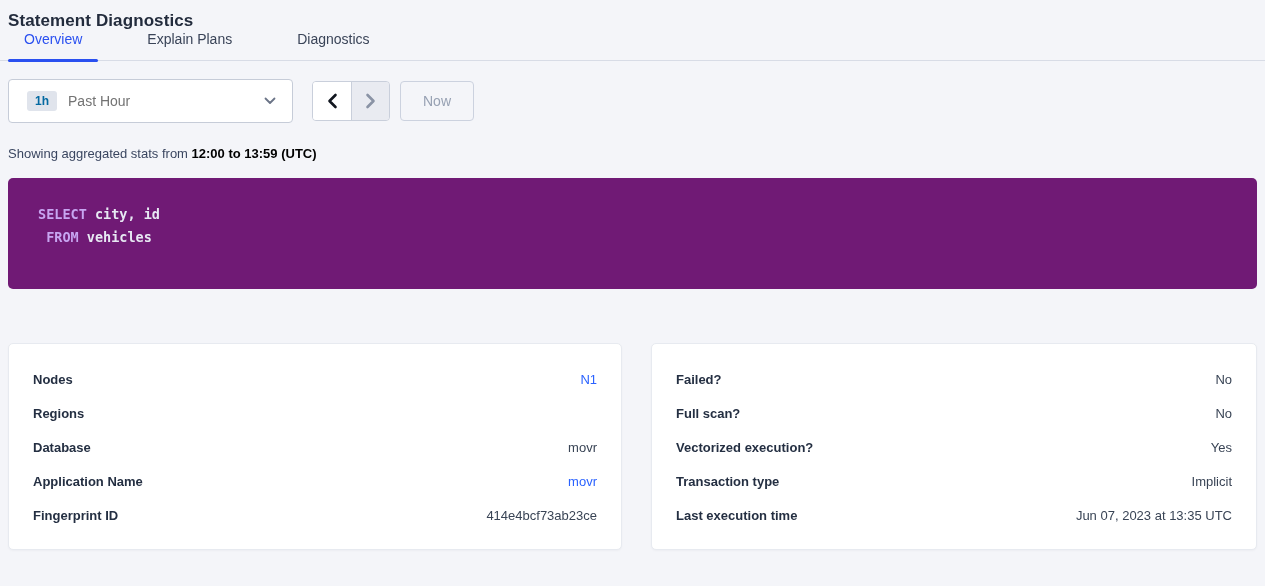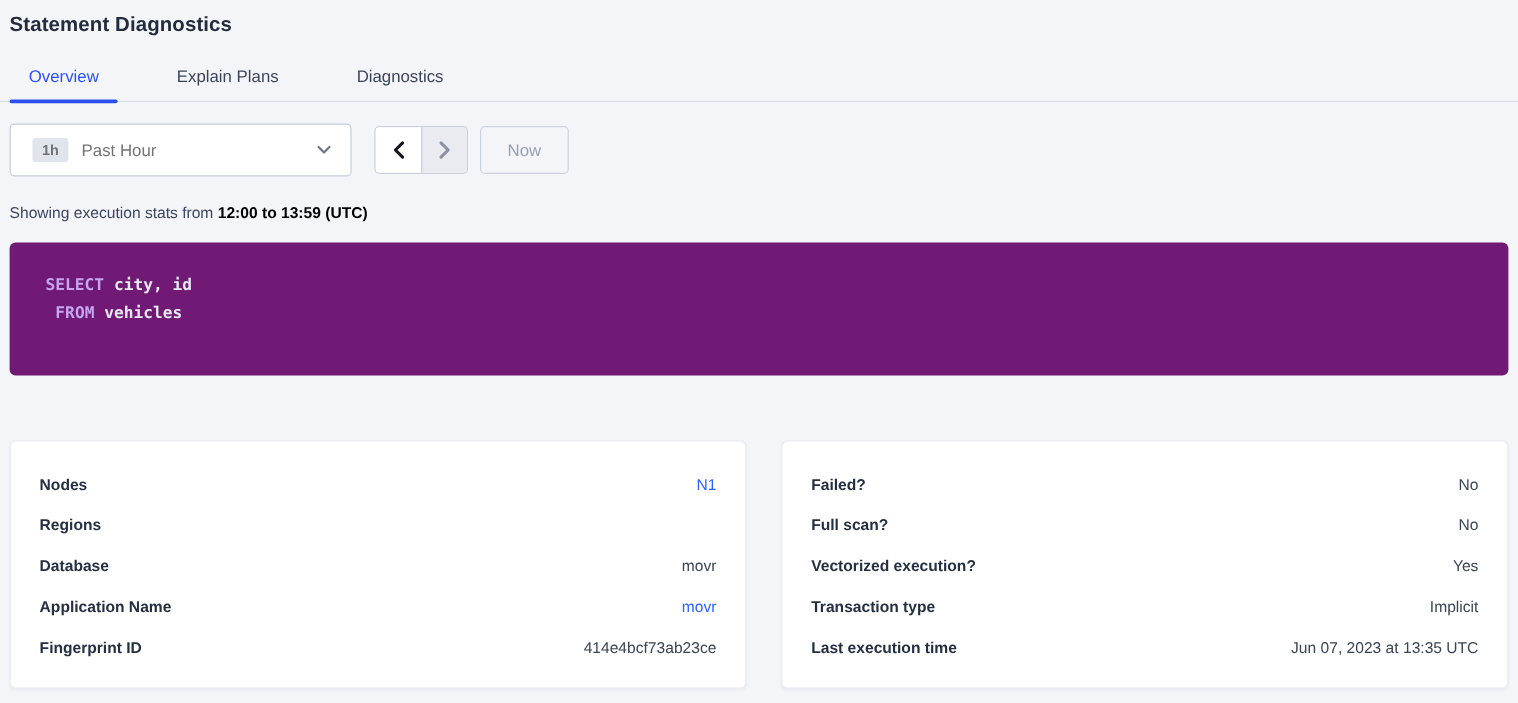--- a/index.html
+++ b/index.html
@@ -13,21 +13,20 @@
     padding: 11px 8px 0 8px;
     font-size: 17px;
     font-weight: 700;
     color: #232c3d;
     letter-spacing: .1px;
   }
   
   .tabs {
     display: flex;
     column-gap: 33px;
-    margin-top: 24px;
     padding-left: 8px;
     border-bottom: 1px solid #d8dce6;
   }
   .tab {
     padding: 0 16px 13px 16px;
     font-size: 14px;
     color: #3a4458;
     cursor: pointer;
     position: relative;
     background: none;
@@ -55,21 +54,21 @@
     background: #ffffff;
     border: 1px solid #c6ccd8;
     border-radius: 4px;
     display: flex;
     align-items: center;
     padding: 0 16px 0 18px;
     cursor: pointer;
   }
   .time-badge {
     background: #e0e4ec;
-    color: #737373;
+    color: #0369a1;
     font-size: 12px;
     font-weight: 700;
     padding: 4px 8px;
     border-radius: 3px;
     line-height: 1;
   }
   .time-label {
     margin-left: 11px;
     font-size: 14px;
     color: #737373;
@@ -192,21 +191,21 @@
         <svg width="11" height="16" viewBox="0 0 11 16">
           <polyline points="2.5,2 8.5,8 2.5,14" fill="none" stroke="#8a93a5" stroke-width="2.6" stroke-linecap="round" stroke-linejoin="round"></polyline>
         </svg>
       </button>
     </div>
 
     <button class="now-button">Now</button>
   </div>
 
   <div class="stats-line">
-    <span>Showing execution stats from </span><b>12:00 to 13:59 (UTC)</b>
+    <span>Showing aggregated stats from </span><b>12:00 to 13:59 (UTC)</b>
   </div>
 
   <div class="sql-box">
     <div class="sql-line"><span></span><span class="kw">SELECT</span><span> city, id</span></div>
     <div class="sql-line"><span> </span><span class="kw">FROM</span><span> vehicles</span></div>
   </div>
 
   <div class="cards">
 
     <div class="card left">

